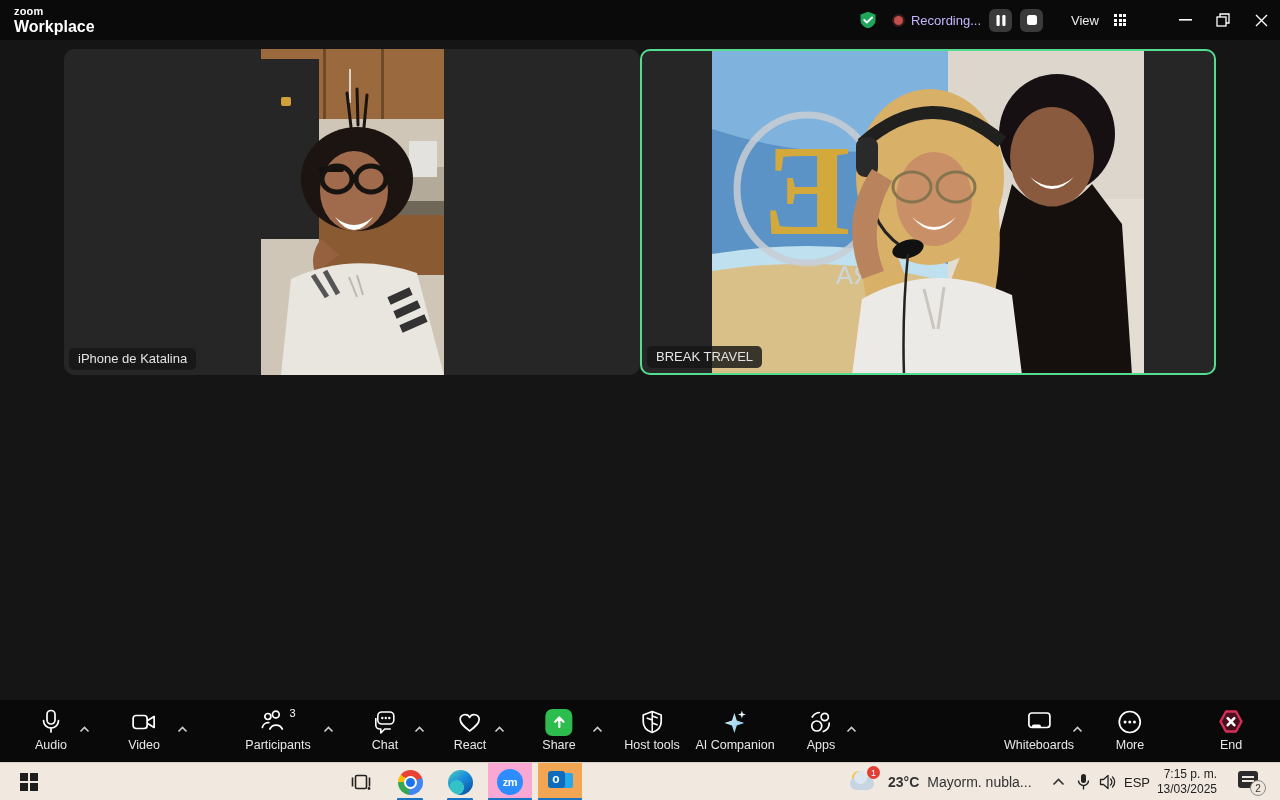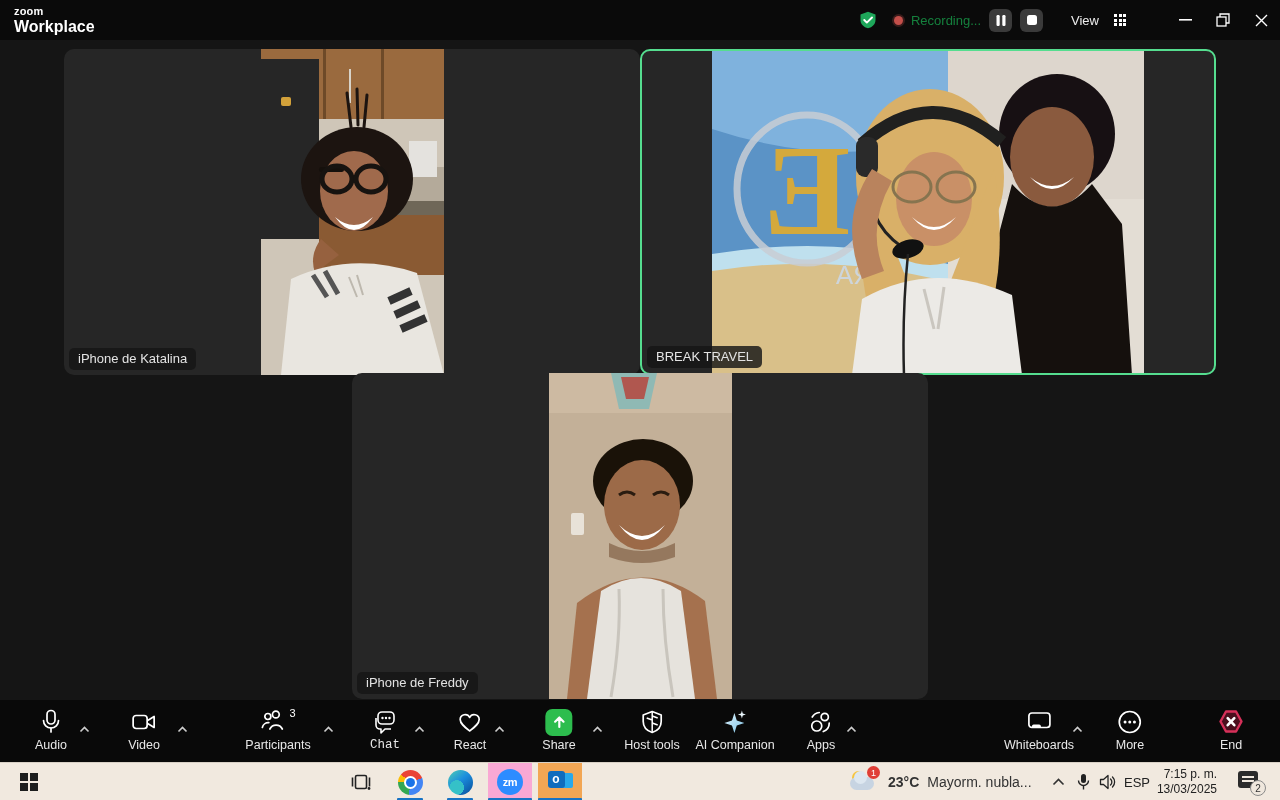--- a/index.html
+++ b/index.html
@@ -13,21 +13,21 @@
   .titlebar {
     position:absolute; top:0; left:0; width:1280px; height:40px;
     background:#0a0a0a; display:flex; align-items:center; justify-content:space-between;
   }
   .brand { padding-left:14px; display:flex; flex-direction:column; line-height:1; }
   .brand .zoom-word { color:#fff; font-size:11px; font-weight:bold; letter-spacing:.2px; }
   .brand .workplace-word { color:#fff; font-size:16px; font-weight:600; margin-top:2px; }
   .titlebar-right { display:flex; align-items:center; height:100%; }
   .tb-group { display:flex; align-items:center; gap:8px; }
   .rec-dot { width:9px; height:9px; border-radius:50%; background:#c34f4a; box-shadow:0 0 0 2px rgba(195,79,74,.25); }
-  .rec-text { color:#15803d; font-size:13px; }
+  .rec-text { color:#c4b5fd; font-size:13px; }
   .mini-btn {
     width:23px; height:23px; border-radius:6px; background:#3a3a3a;
     display:flex; align-items:center; justify-content:center; cursor:pointer;
   }
   .view-label { color:#ededed; font-size:13px; margin-left:22px; }
   .grid-icon { display:inline-grid; grid-template-columns:repeat(3,3px); gap:1.5px; margin-left:7px; }
   .grid-icon i { width:3px; height:3px; background:#fff; display:block; }
   .win-controls { display:flex; align-items:center; margin-left:40px; }
   .win-btn { width:38px; height:40px; display:flex; align-items:center; justify-content:center; cursor:pointer; }
   
@@ -232,38 +232,20 @@
         <ellipse cx="196" cy="200" rx="16" ry="9" fill="#111" transform="rotate(-15 196 200)"></ellipse>
         <path d="M200 168 q22 20 44 0 q-22 26 -44 0" fill="#fff"></path>
         <path d="M150 250 q70 -40 150 -4 L310 326 L140 326 Z" fill="#eceae6"></path>
         <path d="M212 240 l10 40 M232 238 l-6 42" stroke="#cac6bf" stroke-width="3"></path>
         <path d="M150 230 q-24 -60 10 -110 l20 12 q-26 46 -8 90 Z" fill="#b9835d"></path>
         <path d="M196 205 q-6 60 -4 121" stroke="#222" stroke-width="2.5" fill="none"></path>
       </svg>
       <span class="name-tag">BREAK TRAVEL</span>
     </div>
 
-    <div class="tile tile-3">
-      <svg class="video" width="183" height="326" viewBox="0 0 183 326">
-        <rect width="183" height="326" fill="#c3b098"></rect>
-        <rect x="0" y="0" width="183" height="40" fill="#cdbaa2"></rect>
-        <path d="M62 0 h46 l-8 36 h-30 Z" fill="#8fb9b4"></path>
-        <path d="M72 4 h28 l-5 22 h-18 Z" fill="#b0574f"></path>
-        <rect x="22" y="140" width="13" height="22" rx="2" fill="#e8e2d8"></rect>
-        <ellipse cx="94" cy="108" rx="50" ry="42" fill="#1a1208"></ellipse>
-        <ellipse cx="93" cy="132" rx="38" ry="45" fill="#9c6a48"></ellipse>
-        <path d="M70 122 q8 -6 16 0 M104 122 q8 -6 16 0" stroke="#2a1c10" stroke-width="3" fill="none"></path>
-        <path d="M70 152 q23 22 46 0 q-23 30 -46 0" fill="#fff"></path>
-        <path d="M60 170 q33 16 66 0 l0 14 q-33 12 -66 0 Z" fill="#6f4a30" opacity="0.55"></path>
-        <path d="M28 230 q65 -50 128 -2 L168 326 L18 326 Z" fill="#a5714e"></path>
-        <path d="M52 218 q40 -26 80 0 l14 108 L38 326 Z" fill="#e6e3dd"></path>
-        <path d="M70 216 q2 50 -8 108 M114 216 q0 50 10 108" stroke="#c9c5bd" stroke-width="3" fill="none"></path>
-      </svg>
-      <span class="name-tag">iPhone de Freddy</span>
-    </div>
   </div>
 
   <div class="toolbar">
 
     <div class="tb-item" style="left:51px;">
       <span class="tb-ic">
         <svg width="24" height="26" viewBox="0 0 24 26">
           <rect x="8" y="1.5" width="8" height="13.5" rx="4" fill="none" stroke="#fff" stroke-width="1.7"></rect>
           <path d="M4.5 11.5 a7.5 7.5 0 0 0 15 0" fill="none" stroke="#fff" stroke-width="1.7" stroke-linecap="round"></path>
           <path d="M12 19 v4" stroke="#fff" stroke-width="1.7" stroke-linecap="round"></path>
@@ -305,21 +287,21 @@
         <span class="p-badge">3</span>
       </span>
       <span class="tb-label">Participants</span>
     </div>
     <span class="chev" style="left:323px;">
       <svg width="11" height="7">
           <path d="M1.5 5.5 L5.5 1.5 L9.5 5.5" stroke="#cfcfcf" stroke-width="1.6" fill="none"></path>
         </svg>
     </span>
 
-    <div class="tb-item" style="left:385px;font-family:Liberation Mono, monospace;">
+    <div class="tb-item" style="left:385px;">
       <span class="tb-ic">
         <svg width="26" height="25" viewBox="0 0 26 25">
           <rect x="6" y="2" width="16" height="12" rx="4" fill="none" stroke="#fff" stroke-width="1.6"></rect>
           <path d="M4 8 v7 a4 4 0 0 0 4 4 h1 l0 4 4 -4 h6" fill="none" stroke="#fff" stroke-width="1.6" stroke-linejoin="round"></path>
           <circle cx="10.5" cy="8" r="1.2" fill="#fff"></circle>
             <circle cx="14" cy="8" r="1.2" fill="#fff"></circle>
             <circle cx="17.5" cy="8" r="1.2" fill="#fff"></circle>
         </svg>
       </span>
       <span class="tb-label">Chat</span>

